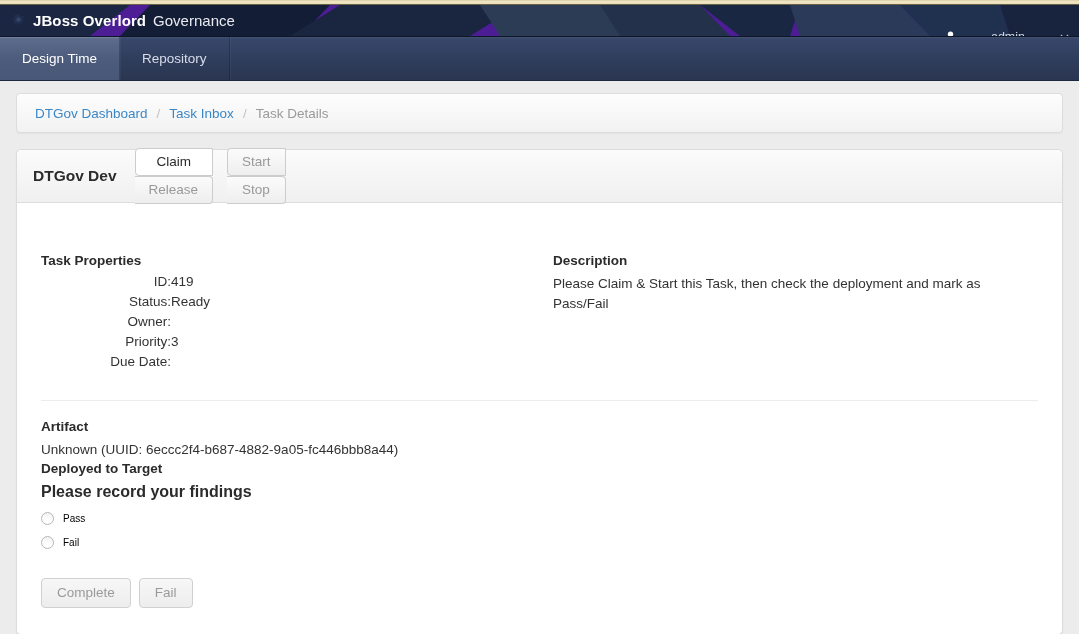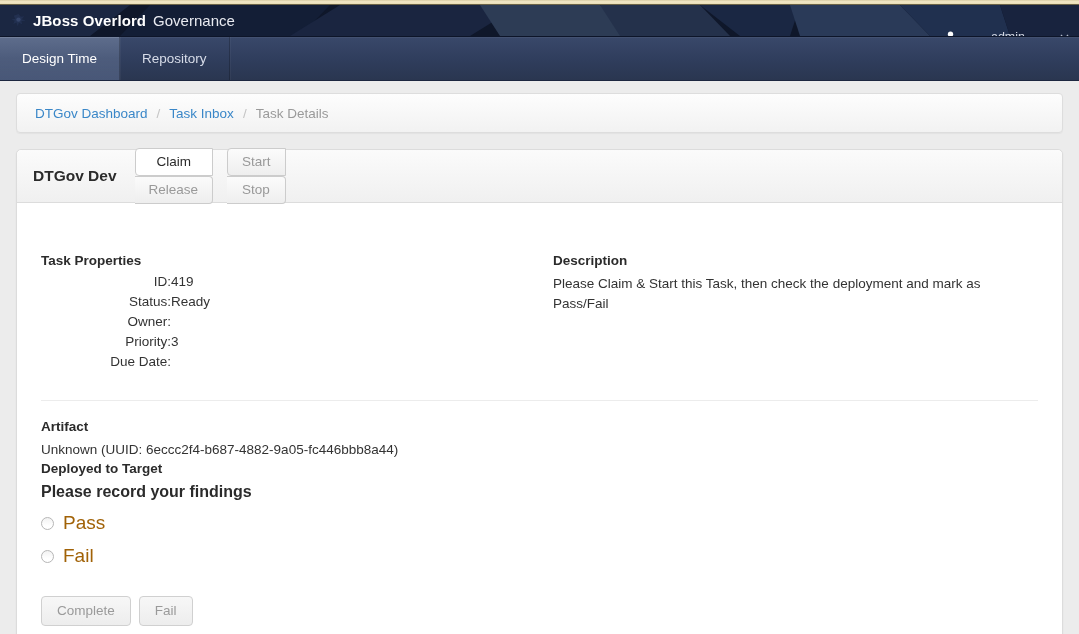--- a/index.html
+++ b/index.html
@@ -21,21 +21,21 @@
   .top-stripe {
     height: 4px;
     background: linear-gradient(to bottom, #d9cda4 0%, #f3e9c8 45%, #e8dcb4 100%);
     border-bottom: 1px solid #6b6347;
   }
 
   
   .brand-bar {
     position: relative;
     height: 31px;
-    background: #0f172a;
+    background: #4c1d95;
     overflow: hidden;
     display: flex;
     align-items: center;
     border-bottom: 1px solid #0d1529;
   }
   .brand-bar .poly {
     position: absolute;
     top: 0;
     left: 0;
     width: 100%;
@@ -278,22 +278,22 @@
   .radio-dot {
     width: 13px;
     height: 13px;
     border-radius: 50%;
     border: 1px solid #b6b6b6;
     background: linear-gradient(to bottom, #f2f2f2 0%, #ffffff 70%);
     margin-right: 9px;
     box-sizing: border-box;
   }
   .radio-label {
-    font-size: 19px;
-    color: #a16207;
+    font-size: 10px;
+    color: #000000;
     text-align: center;
   }
 
   .footer-buttons {
     margin-top: 29px;
     display: flex;
     gap: 8px;
   }
   .btn-footer {
     height: 30px;

